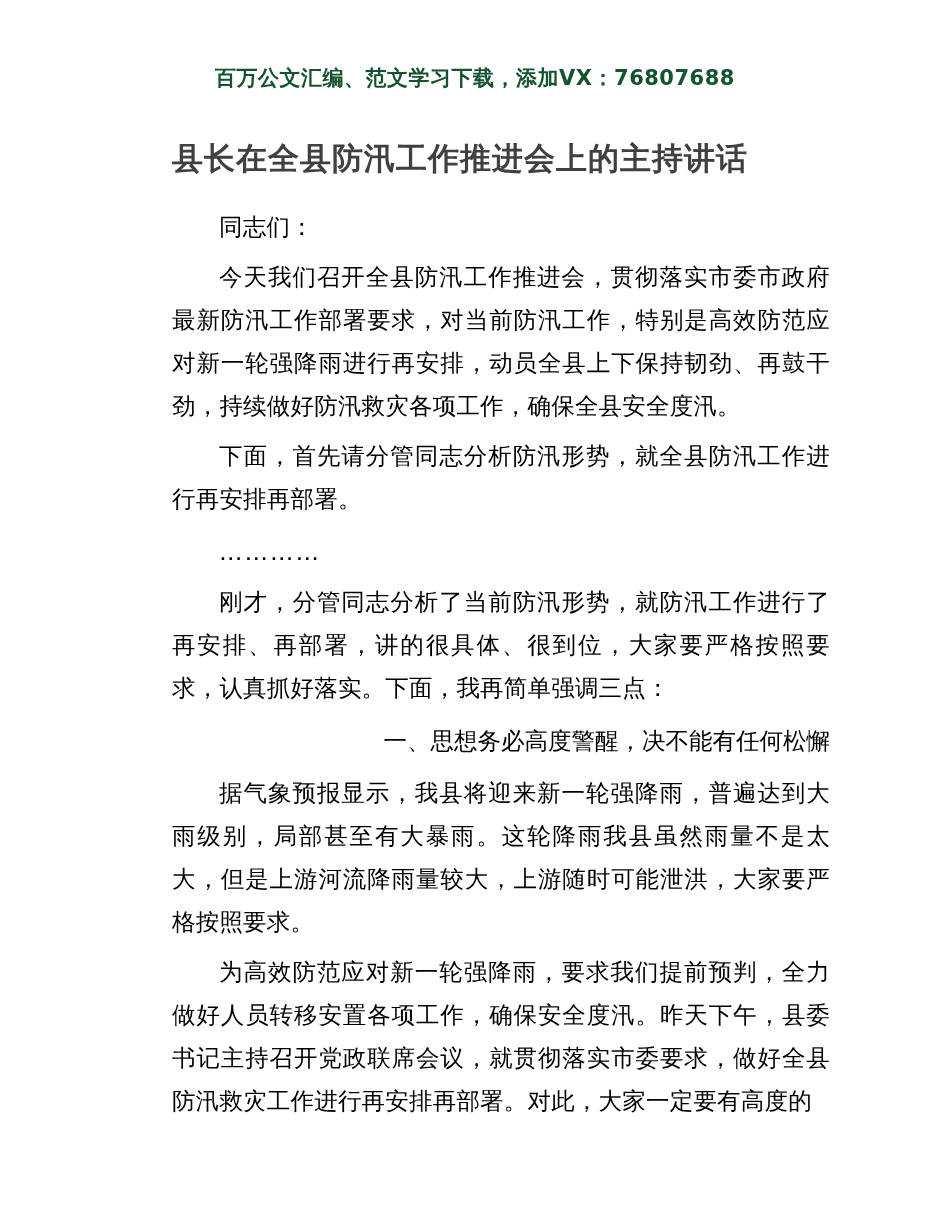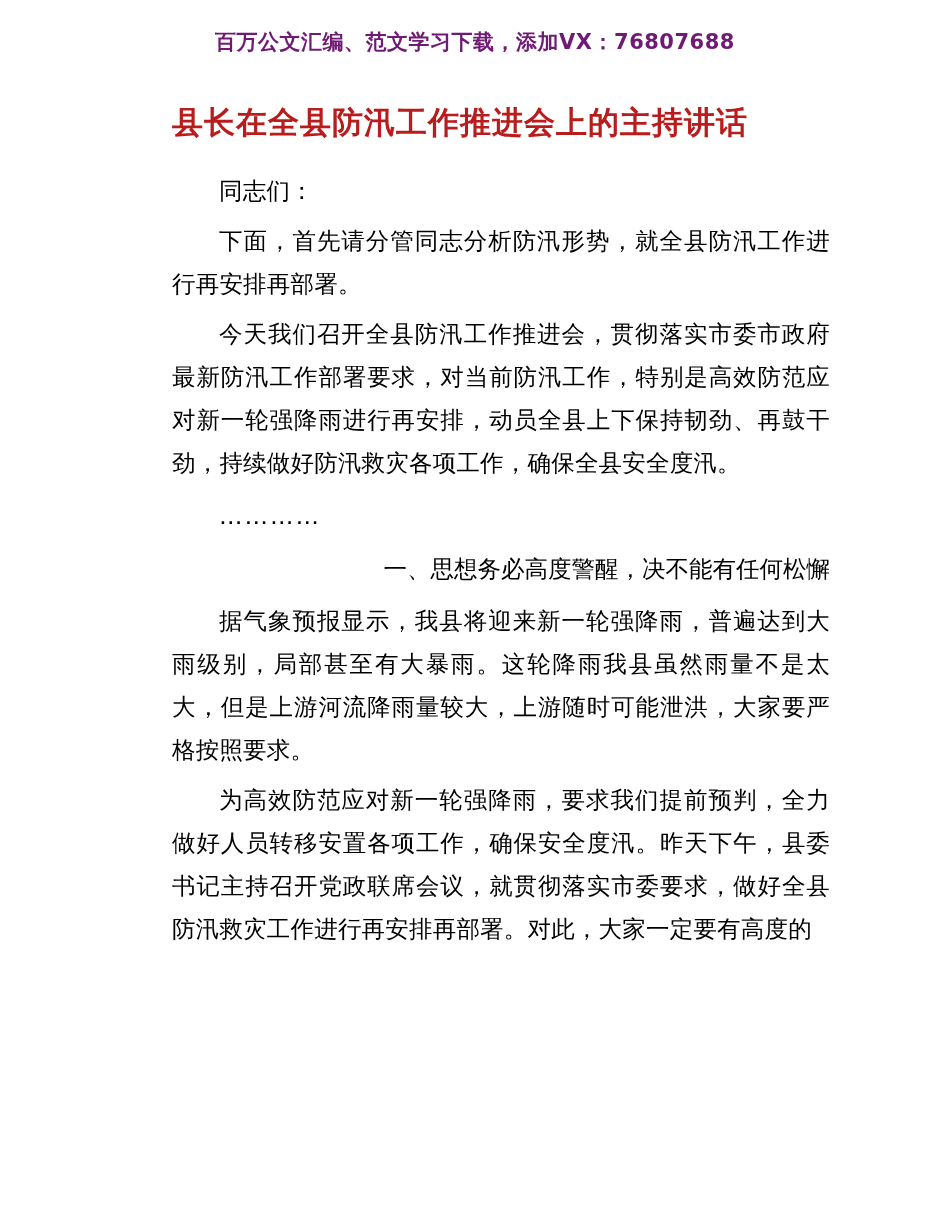--- a/index.html
+++ b/index.html
@@ -16,35 +16,35 @@
   }
   .page {
     position: relative;
     width: 950px;
     height: 1230px;
     background: #ffffff;
     box-sizing: border-box;
   }
   .banner {
     text-align: center;
-    color: #701a75;
+    color: #14532d;
     font-size: 21px;
     font-weight: 600;
     letter-spacing: 0.5px;
-    padding-top: 28px;
+    padding-top: 64px;
     padding-bottom: 4px;
     font-family: "DejaVu Sans", "Liberation Sans", sans-serif;
   }
   .doc-body {
     padding: 0 120px 0 172px;
   }
   .doc-title {
     font-size: 31px;
     font-weight: 700;
-    color: #b91c1c;
+    color: #404040;
     text-align: left;
     margin-top: 42px;
     margin-bottom: 26px;
     letter-spacing: 1px;
     white-space: nowrap;
   }
   .para {
     font-size: 23.5px;
     line-height: 43px;
     text-align: justify;
@@ -76,26 +76,27 @@
 <div class="page">
 
   <div class="banner">百万公文汇编、范文学习下载，添加VX：76807688</div>
 
   <div class="doc-body">
 
     <h1 class="doc-title">县长在全县防汛工作推进会上的主持讲话</h1>
 
     <p class="para" style="text-indent:2em;margin-top:13px;">同志们：</p>
 
+    <p class="para indent">今天我们召开全县防汛工作推进会，贯彻落实市委市政府最新防汛工作部署要求，对当前防汛工作，特别是高效防范应对新一轮强降雨进行再安排，动员全县上下保持韧劲、再鼓干劲，持续做好防汛救灾各项工作，确保全县安全度汛。</p>
+
     <p class="para indent">下面，首先请分管同志分析防汛形势，就全县防汛工作进行再安排再部署。</p>
-
-    <p class="para indent">今天我们召开全县防汛工作推进会，贯彻落实市委市政府最新防汛工作部署要求，对当前防汛工作，特别是高效防范应对新一轮强降雨进行再安排，动员全县上下保持韧劲、再鼓干劲，持续做好防汛救灾各项工作，确保全县安全度汛。</p>
 
     <p class="para-dots">…………</p>
 
+    <p class="para indent">刚才，分管同志分析了当前防汛形势，就防汛工作进行了再安排、再部署，讲的很具体、很到位，大家要严格按照要求，认真抓好落实。下面，我再简单强调三点：</p>
 
     <p class="heading-para">一、思想务必高度警醒，决不能有任何松懈</p>
 
     <p class="para indent">据气象预报显示，我县将迎来新一轮强降雨，普遍达到大雨级别，局部甚至有大暴雨。这轮降雨我县虽然雨量不是太大，但是上游河流降雨量较大，上游随时可能泄洪，大家要严格按照要求。</p>
 
     <p class="para indent">为高效防范应对新一轮强降雨，要求我们提前预判，全力做好人员转移安置各项工作，确保安全度汛。昨天下午，县委书记主持召开党政联席会议，就贯彻落实市委要求，做好全县防汛救灾工作进行再安排再部署。对此，大家一定要有高度的</p>
 
   </div>
 </div>
 

